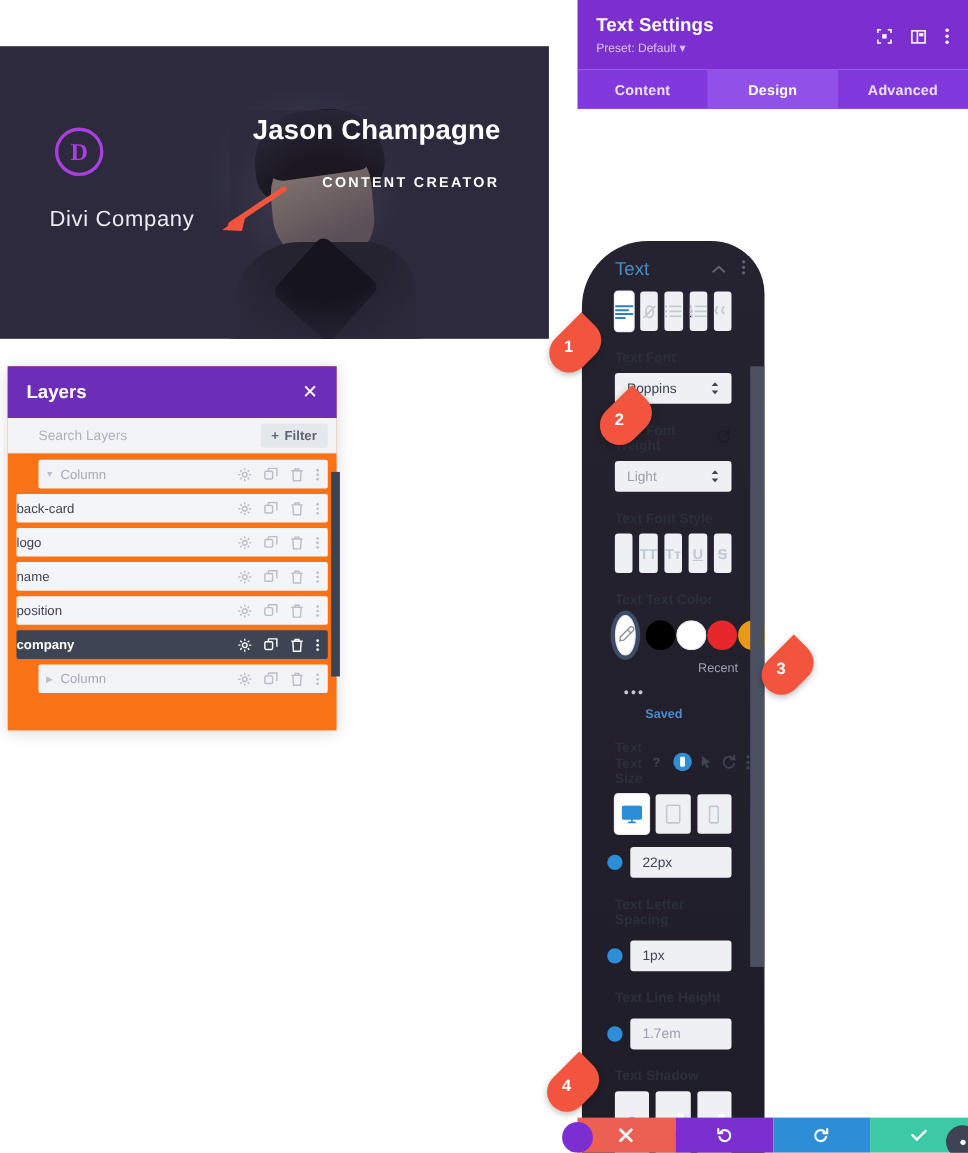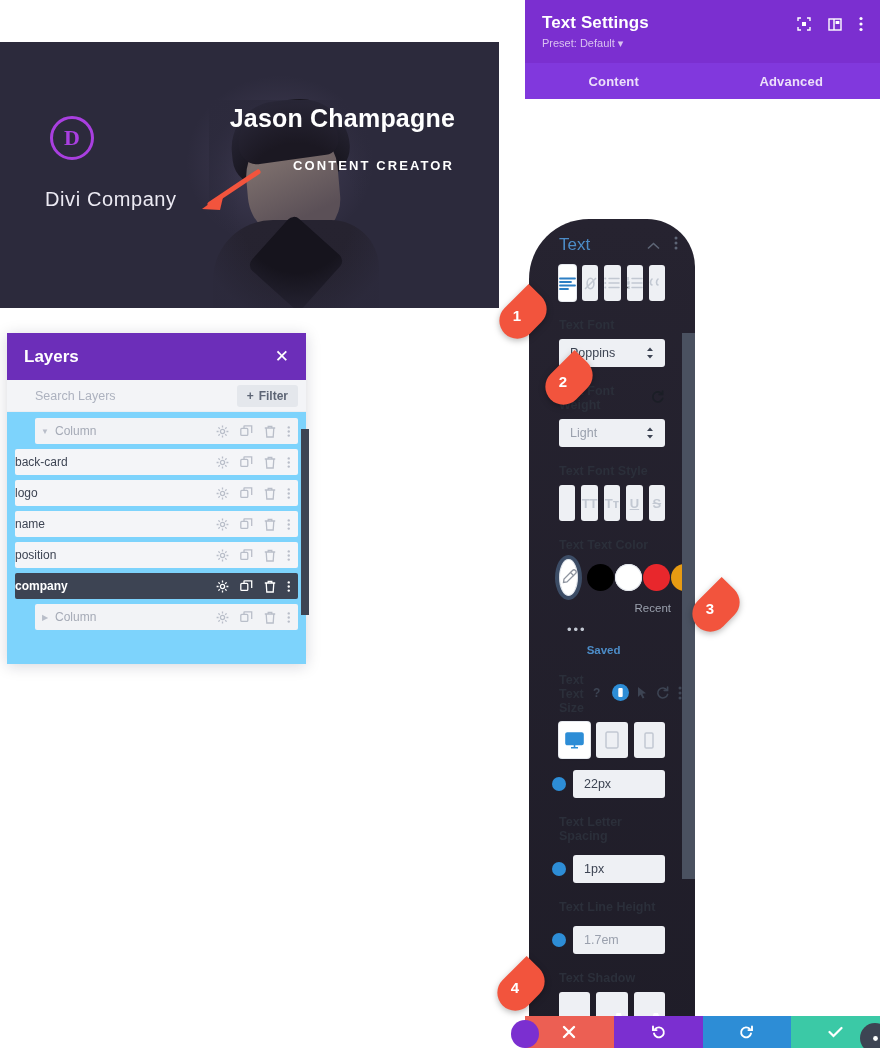--- a/index.html
+++ b/index.html
@@ -67,21 +67,21 @@
   }
   .card-company {
     position:absolute; left: 45px; top: 146px; color:#eceaf3;
     font-size: 20px; font-weight: 300; letter-spacing: .6px; white-space:nowrap;
   }
   .card-arrow { position:absolute; left: 196px; top: 126px; width: 66px; height: 46px; }
 
   
   .layers {
     position:absolute; left: 7px; top: 333px; width: 299px; height: 331px;
-    background:#7dd3fc; box-shadow: 0 2px 14px rgba(20,20,50,.17);
+    background:#f97316; box-shadow: 0 2px 14px rgba(20,20,50,.17);
   }
   .layers-head {
     height: 47px; background:#6c2eb9; display:flex; align-items:center;
     padding: 0 17px; justify-content: space-between;
   }
   .layers-title { color:#fff; font-size: 17px; font-weight: 700; }
   .layers-close { color:#fff; font-size: 17px; line-height:1; cursor:pointer; }
   .layers-search {
     height: 32px; background:#f3f4f7; display:flex; align-items:center;
     padding: 0 8px 0 28px; justify-content: space-between; border-bottom:1px solid #eceef2;
@@ -113,21 +113,21 @@
     position:absolute; right: -3px; top: 96px; width: 8px; height: 186px;
     background:#3d4453; border-radius: 0;
   }
 
   
   .panel {
     position:absolute; left: 525px; top: 0; width: 355px; height: 1048px;
     background:#fff;
   }
   .p-header { background:#7b2fd0; padding: 13px 17px 11px 17px; height: 63px; }
-  .p-header-row { display:flex; align-items:flex-start; justify-content:space-between; }
+  .p-header-row { display:flex; align-items:center; justify-content:space-between; }
   .p-title { color:#fff; font-size: 17px; font-weight: 700; letter-spacing:.1px; }
   .p-preset { color:#d9c2f0; font-size: 11px; margin-top: 4px; }
   .p-hicons { display:flex; align-items:center; gap: 17px; padding-top: 3px; }
   .p-hicons .ic { color:#fff; display:flex; }
 
   .p-tabs { display:flex; background:#8138dd; height: 36px; }
   .p-tab {
     flex:1; display:flex; align-items:center; justify-content:center;
     color:#ece0fa; font-size: 13px; font-weight: 600; letter-spacing:.2px;
   }
@@ -530,20 +530,21 @@
                 <circle cx="2" cy="8" r="1.6" fill="#fff"></circle>
                 <circle cx="2" cy="13.5" r="1.6" fill="#fff"></circle>
               </svg>
           </span>
         </div>
       </div>
     </div>
 
     <div class="p-tabs" id="panel-tabs">
         <div class="p-tab">Content</div>
+        <div class="p-tab active">Design</div>
         <div class="p-tab">Advanced</div>
       </div>
 
     <div class="p-body">
 
       <div class="sec-head">
         <div class="sec-title">Text</div>
         <div class="sec-icons">
           <span>
             <svg width="13" height="8" viewBox="0 0 13 8" fill="none" stroke="#5d6575" stroke-width="1.6">

